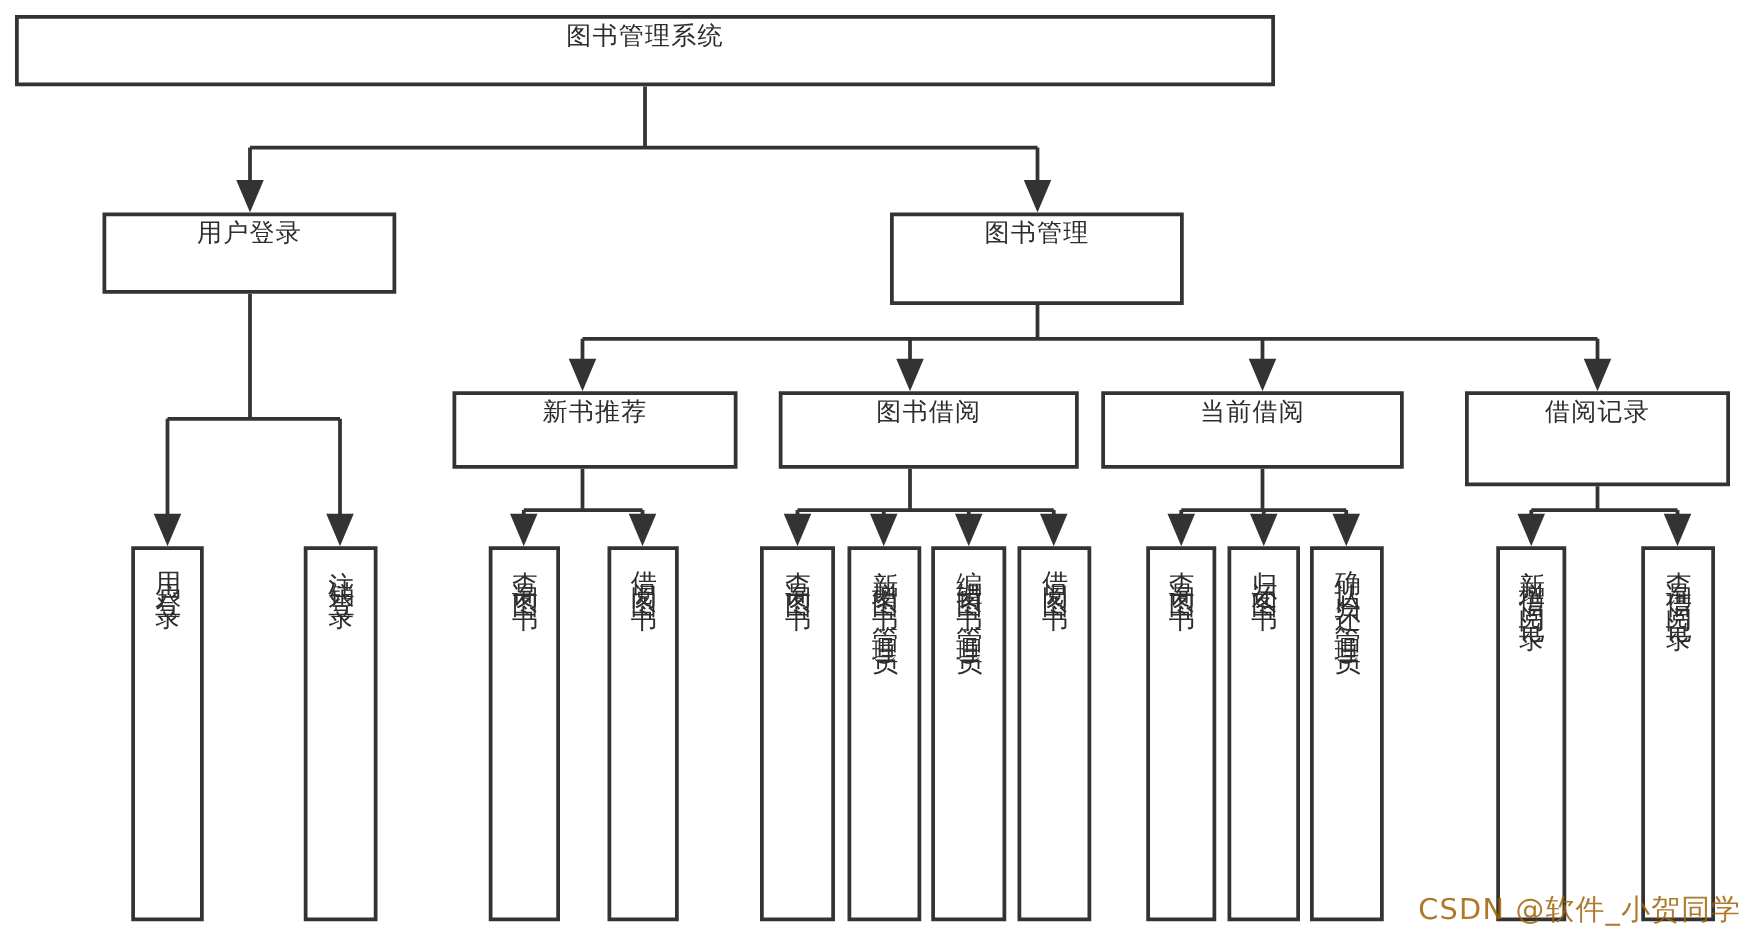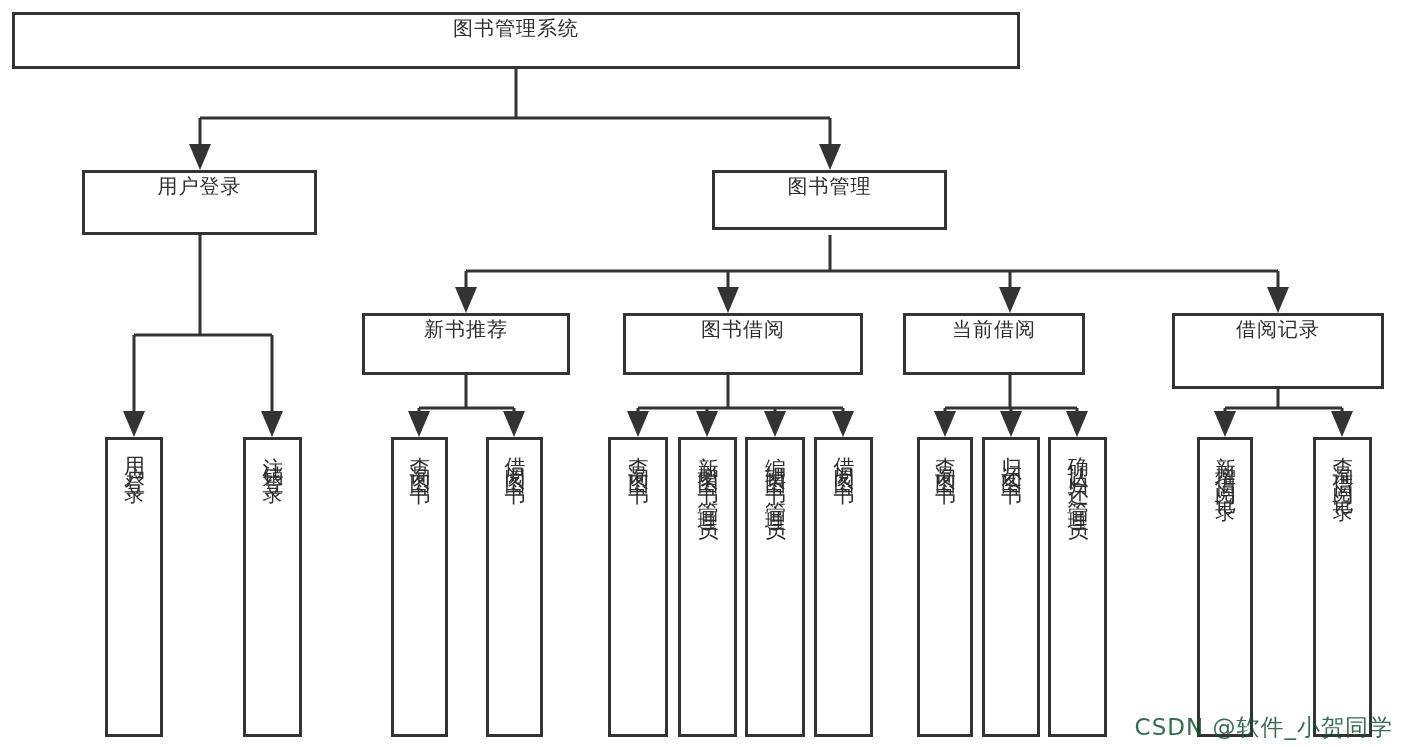--- a/index.html
+++ b/index.html
@@ -37,21 +37,21 @@
     letter-spacing: 9px;
     white-space: nowrap;
   }
   .watermark {
     position: absolute;
     right: 12px;
     bottom: 4px;
     z-index: 3;
     font-size: 23px;
     letter-spacing: 1px;
-    color: #14532d;
+    color: #a16207;
     opacity: 0.85;
     white-space: nowrap;
   }
 </style>
 </head>
 <body>
 
 <div class="canvas">
 
   <svg class="wires" width="1405" height="747" viewBox="0 0 1405 747">
@@ -89,31 +89,31 @@
     </g>
   </svg>
 
   <div class="node h" style="left:12px; top:12px; width:1008px; height:57px">
     <span>图书管理系统</span>
   </div>
 
   <div class="node h" style="left:82px; top:170px; width:235px; height:65px">
     <span>用户登录</span>
   </div>
-  <div class="node h" style="left:712px; top:170px; width:235px; height:60px">
+  <div class="node h" style="left:712px; top:170px; width:235px; height:74px">
     <span>图书管理</span>
   </div>
 
-  <div class="node h" style="left:362px; top:313px; width:208px; height:62px">
+  <div class="node h" style="left:362px; top:313px; width:228px; height:62px">
     <span>新书推荐</span>
   </div>
   <div class="node h" style="left:623px; top:313px; width:240px; height:62px">
     <span>图书借阅</span>
   </div>
-  <div class="node h" style="left:903px; top:313px; width:182px; height:62px">
+  <div class="node h" style="left:881px; top:313px; width:242px; height:62px">
     <span>当前借阅</span>
   </div>
   <div class="node h" style="left:1172px; top:313px; width:212px; height:76px">
     <span>借阅记录</span>
   </div>
 
   <div class="node v" style="left:105px; width:58px">
     <span>用户登录</span>
   </div>
   <div class="node v" style="left:243px; width:59px">

